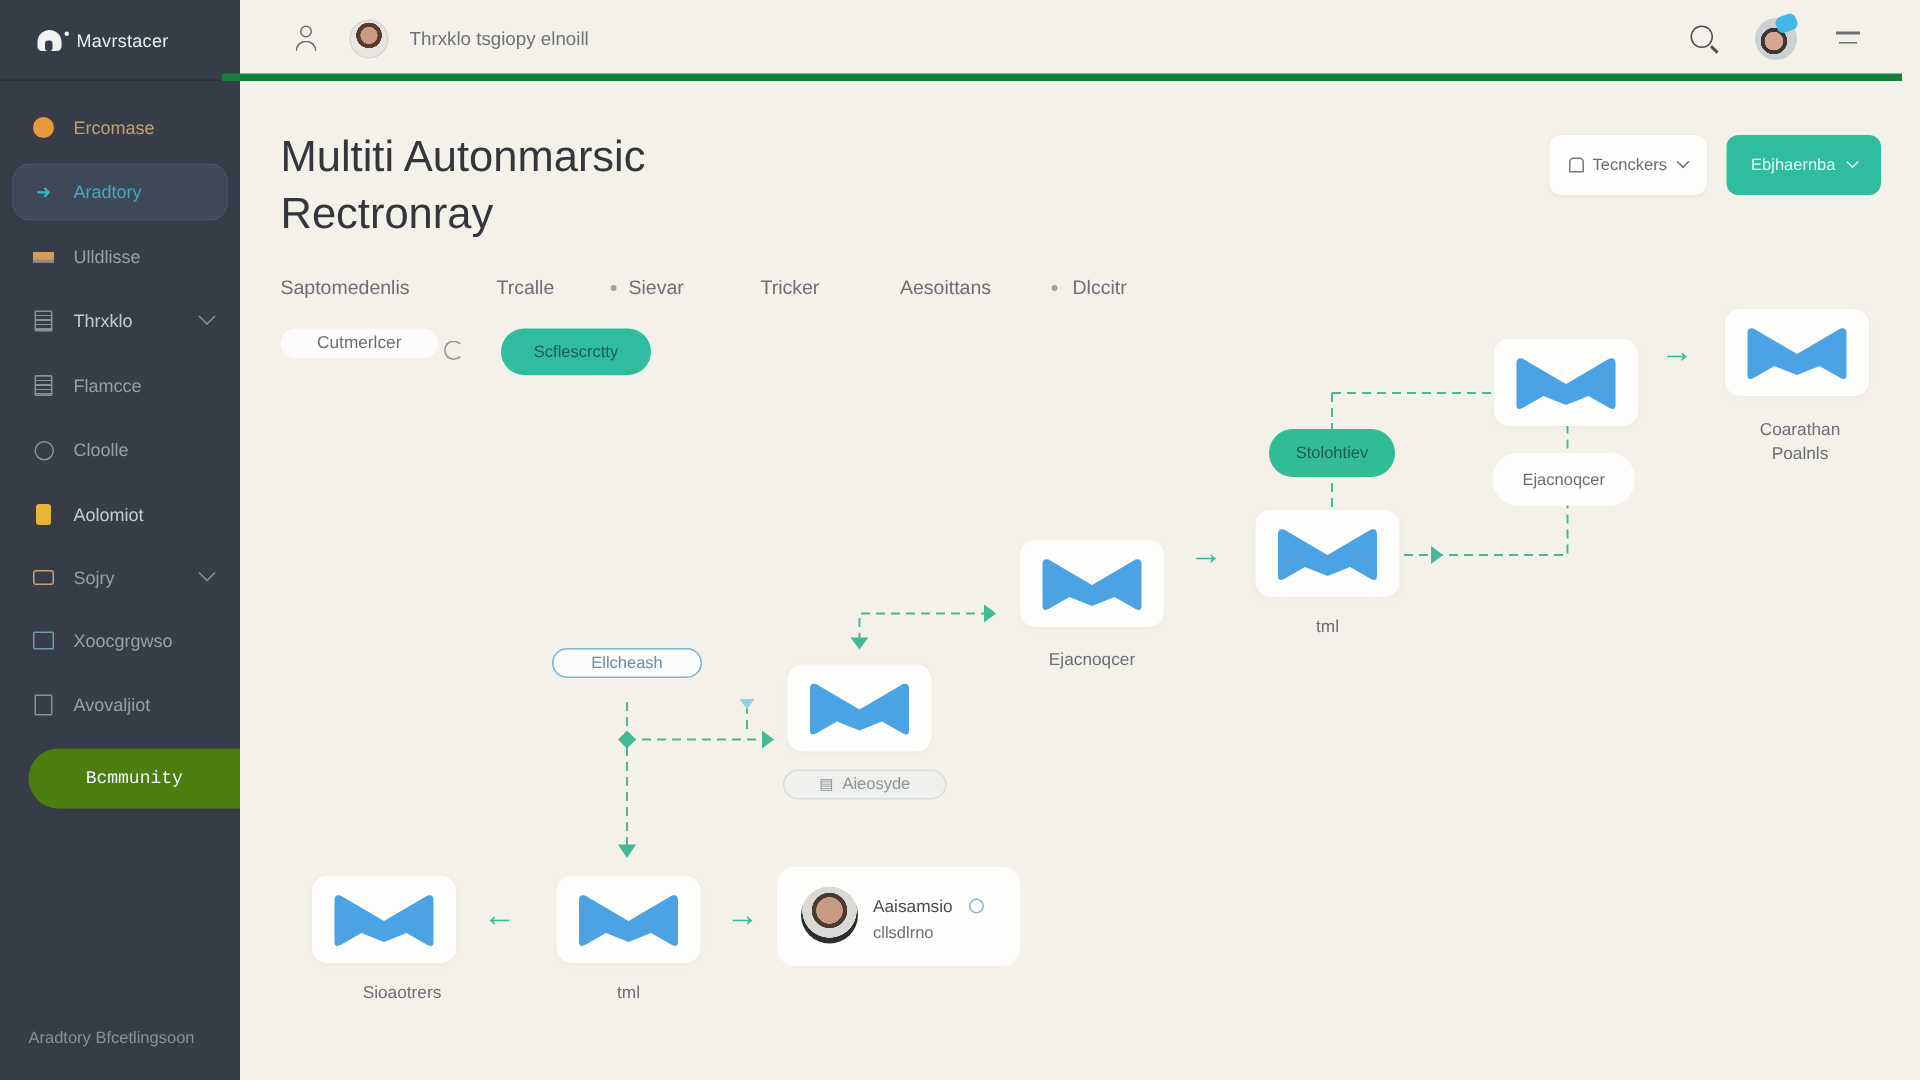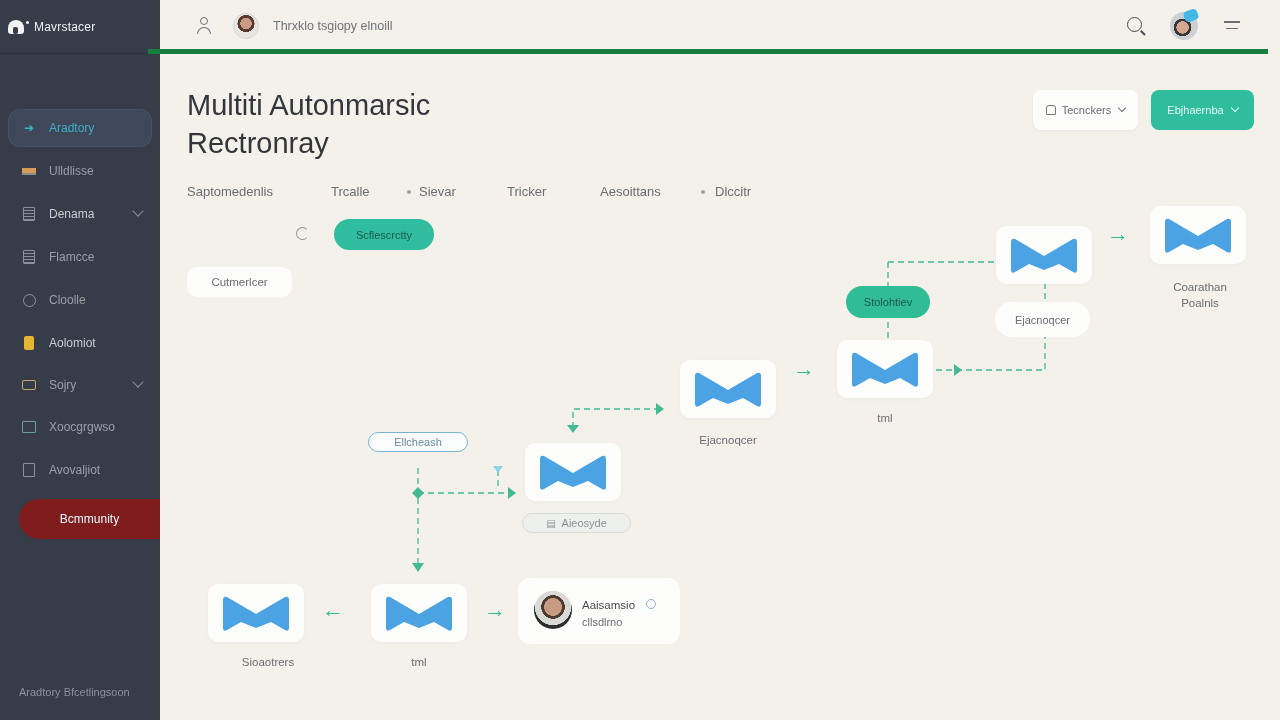--- a/index.html
+++ b/index.html
@@ -1,21 +1,21 @@
 <!DOCTYPE html>
 <html><head>
 <meta charset="utf-8">
 <style>
   * { box-sizing: border-box; margin: 0; padding: 0; }
   html, body { width: 1280px; height: 720px; overflow: hidden; }
   body { font-family: "Liberation Sans", "DejaVu Sans", sans-serif; background: #f3f1ea; position: relative; color: #3b3f47; }
 
   
   .sidebar { position: absolute; left: 0; top: 0; width: 160px; height: 720px; background: #363c48; }
-  .brand { position: absolute; left: 0; top: 0; width: 160px; height: 54px; display: flex; align-items: center; padding-left: 7px; border-bottom: 1px solid #2d323c; }
+  .brand { position: absolute; left: 0; top: 0; width: 160px; height: 54px; display: flex; align-items: center; padding-left: 24px; border-bottom: 1px solid #2d323c; }
   .brand-logo { width: 22px; height: 18px; position: relative; margin-right: 5px; }
   .brand-logo .dome { position: absolute; left: 1px; top: 2px; width: 16px; height: 14px; background: #f2f2f2; border-radius: 8px 8px 3px 3px; }
   .brand-logo .dot { position: absolute; left: 19px; top: 3px; width: 3px; height: 3px; background: #f2f2f2; border-radius: 50%; }
   .brand-logo .cut { position: absolute; left: 6px; top: 9px; width: 5px; height: 7px; background: #363c48; border-radius: 2px; }
   .brand-name { color: #eef0f3; font-size: 12px; letter-spacing: 0.2px; }
 
   .nav-item { position: absolute; left: 8px; width: 144px; height: 38px; display: flex; align-items: center; padding-left: 13px; border-radius: 12px; }
   .nav-item .ico { width: 16px; height: 14px; margin-right: 12px; display: flex; align-items: center; justify-content: center; font-size: 12px; }
   .nav-item .lbl { font-size: 12px; color: #9aa0aa; }
   .nav-item .chev { position: absolute; right: 10px; top: 12px; width: 8px; height: 8px; border-right: 1.5px solid #8a909b; border-bottom: 1.5px solid #8a909b; transform: rotate(45deg); }
@@ -27,21 +27,21 @@
   .ico-circle-orange { width: 14px; height: 14px; border-radius: 50%; background: #e69a3a; }
   .ico-teal { color: #32b7c7; font-weight: bold; font-size: 13px; }
   .ico-bar-orange { width: 14px; height: 7px; background: #d99a55; border-bottom: 2px solid #8e8e8e; }
   .ico-doc { width: 12px; height: 14px; border: 1.5px solid #8b919c; border-radius: 1px; background: repeating-linear-gradient(#363c48 0 2px, #8b919c 2px 3px); }
   .ico-clock { width: 13px; height: 13px; border: 1.5px solid #8b919c; border-radius: 50%; }
   .ico-yellow { width: 10px; height: 14px; background: #e4b634; border-radius: 2px; }
   .ico-card { width: 14px; height: 10px; border: 1.5px solid #c9a56b; border-radius: 2px; }
   .ico-box { width: 14px; height: 12px; border: 1.5px solid #6f9aa6; border-radius: 1px; }
   .ico-file { width: 12px; height: 14px; border: 1.5px solid #8b919c; border-radius: 1px; }
 
-  .community-btn { position: absolute; left: 19px; top: 499px; width: 141px; height: 40px; background: #7f1d1d; border-radius: 20px 0 0 20px; display: flex; align-items: center; justify-content: center; color: #eaf6ff; font-size: 12px; }
+  .community-btn { position: absolute; left: 19px; top: 499px; width: 141px; height: 40px; background: #4d7c0f; border-radius: 20px 0 0 20px; display: flex; align-items: center; justify-content: center; color: #eaf6ff; font-size: 12px; font-family: Liberation Mono, monospace; }
   .sidebar-footer { position: absolute; left: 19px; top: 686px; color: #8b919c; font-size: 11px; }
 
   
   .topbar { position: absolute; left: 148px; top: 0; width: 1120px; height: 54px; border-bottom: 5px solid #15803d; }
   .user-icon { position: absolute; left: 49px; top: 17px; width: 14px; height: 18px; }
   .user-icon .head { position: absolute; left: 3px; top: 0; width: 8px; height: 8px; border: 1.3px solid #6c6f75; border-radius: 50%; }
   .user-icon .body { position: absolute; left: 0; top: 10px; width: 14px; height: 7px; border: 1.3px solid #6c6f75; border-top-left-radius: 7px; border-top-right-radius: 7px; border-bottom: none; }
   .avatar-small { position: absolute; left: 85px; top: 13px; width: 26px; height: 26px; border-radius: 50%; background: radial-gradient(circle at 50% 40%, #c79c84 0 30%, #5b3a2e 31% 45%, #e8e6e2 46%); border: 1px solid #d8d5ce; }
   .top-title { position: absolute; left: 125px; top: 19px; font-size: 12.5px; color: #6f727a; }
   .search-icon { position: absolute; left: 979px; top: 17px; width: 20px; height: 20px; }
@@ -57,21 +57,21 @@
   .page-title { position: absolute; left: 187px; top: 86px; font-size: 29px; line-height: 38px; color: #33363c; width: 360px; }
   .tickers-btn { position: absolute; left: 1033px; top: 90px; width: 105px; height: 40px; background: #fdfdfb; border-radius: 8px; box-shadow: 0 1px 3px rgba(0,0,0,0.05); display: flex; align-items: center; justify-content: center; font-size: 11px; color: #6a6d74; }
   .tickers-btn .home { width: 10px; height: 10px; border: 1.2px solid #777; border-radius: 3px 3px 1px 1px; margin-right: 6px; }
   .caret { width: 6px; height: 6px; border-right: 1.3px solid currentColor; border-bottom: 1.3px solid currentColor; transform: rotate(45deg); margin-left: 8px; margin-top: -4px; }
   .primary-btn { position: absolute; left: 1151px; top: 90px; width: 103px; height: 40px; background: #2fbd9e; border-radius: 8px; display: flex; align-items: center; justify-content: center; font-size: 11px; color: #e4fbf4; }
 
   
   .tab { position: absolute; top: 184px; font-size: 13px; color: #6b6e75; }
   .tab-dot { position: absolute; top: 190px; width: 4px; height: 4px; border-radius: 50%; background: #9fa2a8; }
 
-  .filter-pill { position: absolute; left: 187px; top: 219px; width: 105px; height: 30px; background: #fcfcfa; border-radius: 10px; display: flex; align-items: center; justify-content: center; font-size: 11.5px; color: #6b6e75; margin-top: 48px; }
+  .filter-pill { position: absolute; left: 187px; top: 219px; width: 105px; height: 20px; background: #fcfcfa; border-radius: 10px; display: flex; align-items: center; justify-content: center; font-size: 11.5px; color: #6b6e75; }
   .toggle-ring { position: absolute; left: 296px; top: 227px; width: 13px; height: 13px; border: 1.5px solid #8f9298; border-radius: 50%; border-right-color: transparent; }
   .green-pill { position: absolute; left: 334px; top: 219px; width: 100px; height: 31px; background: #30bd9f; border-radius: 16px; display: flex; align-items: center; justify-content: center; font-size: 11px; color: #1e5c4f; }
 
   
   .node { position: absolute; width: 96px; height: 58px; background: #fdfdfc; border-radius: 10px; box-shadow: 0 1px 4px rgba(0,0,0,0.03); display: flex; align-items: center; justify-content: center; }
   .m-logo { width: 70px; height: 38px; }
   .node-label { position: absolute; font-size: 11.5px; color: #6b6e75; text-align: center; }
   .arrow { position: absolute; font-size: 22px; color: #33bb95; line-height: 1; }
   .flow-pill { position: absolute; height: 20px; border-radius: 17px; display: flex; align-items: center; justify-content: center; font-size: 11px; }
   .pill-green { background: #30bd95; color: #1e5c4f; }
@@ -91,35 +91,41 @@
 <div class="sidebar">
   <div class="brand">
     <div class="brand-logo">
       <div class="dome"></div>
         <div class="cut"></div>
         <div class="dot"></div>
     </div>
     <span class="brand-name">Mavrstacer</span>
   </div>
 
+  <div class="nav-item orange" style="top:66px">
+    <span class="ico">
+        <span class="ico-circle-orange"></span>
+      </span>
+    <span class="lbl">Ercomase</span>
+  </div>
   <div class="nav-item active" style="top:109px">
     <span class="ico ico-teal">➜</span>
     <span class="lbl">Aradtory</span>
   </div>
   <div class="nav-item" style="top:152px">
     <span class="ico">
         <span class="ico-bar-orange"></span>
       </span>
     <span class="lbl">Ulldlisse</span>
   </div>
   <div class="nav-item bold" style="top:195px">
     <span class="ico">
         <span class="ico-doc"></span>
       </span>
-    <span class="lbl">Denama</span>
+    <span class="lbl">Thrxklo</span>
     <span class="chev"></span>
   </div>
   <div class="nav-item" style="top:238px">
     <span class="ico">
         <span class="ico-doc"></span>
       </span>
     <span class="lbl">Flamcce</span>
   </div>
   <div class="nav-item" style="top:281px">
     <span class="ico">

